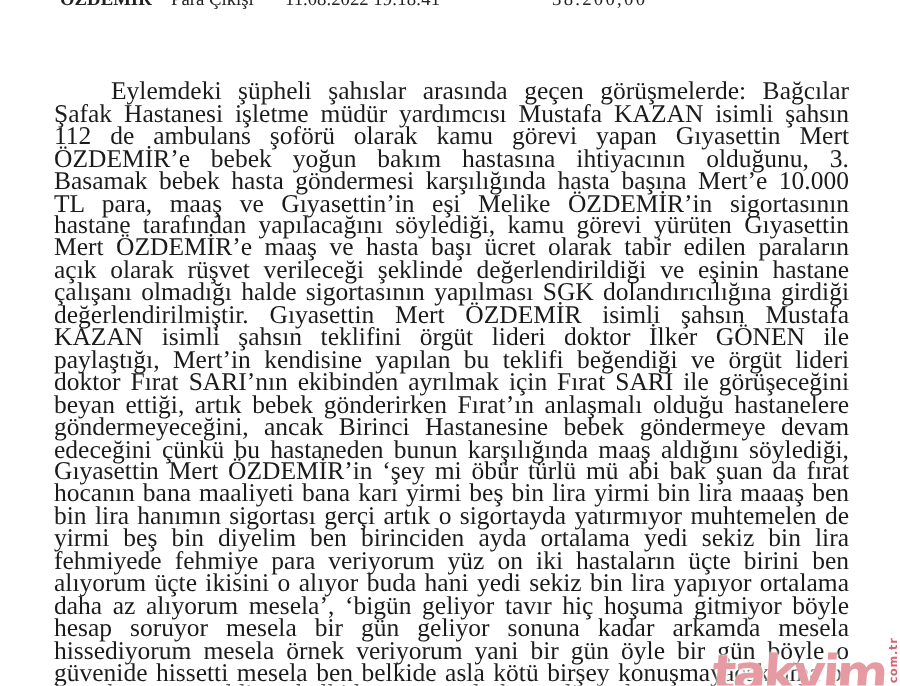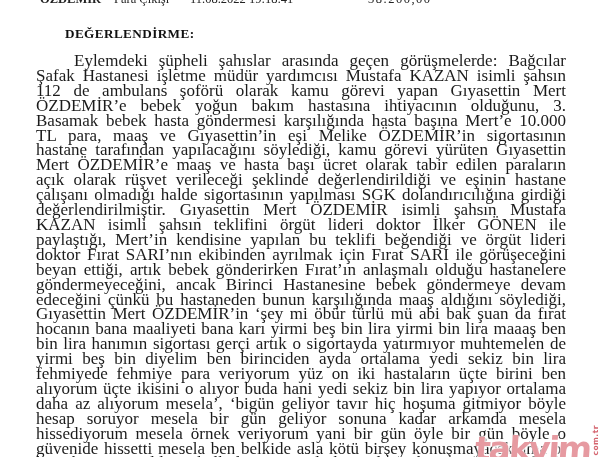--- a/index.html
+++ b/index.html
@@ -82,21 +82,20 @@
 
 <div class="page">
 
   <div class="ledger-row">
     <span class="lr-name">ÖZDEMİR</span>
     <span class="lr-type">Para Çıkışı</span>
     <span class="lr-datetime">11.08.2022 19:18:41</span>
     <span class="lr-amount">38.200,00</span>
   </div>
 
-  <h2 class="heading">DEĞERLENDİRME:</h2>
 
   <p class="body-paragraph">Eylemdeki şüpheli şahıslar arasında geçen görüşmelerde: Bağcılar Şafak Hastanesi işletme müdür yardımcısı Mustafa KAZAN isimli şahsın 112 de ambulans şoförü olarak kamu görevi yapan Gıyasettin Mert ÖZDEMİR’e bebek yoğun bakım hastasına ihtiyacının olduğunu, 3. Basamak bebek hasta göndermesi karşılığında hasta başına Mert’e 10.000 TL para, maaş ve Gıyasettin’in eşi Melike ÖZDEMİR’in sigortasının hastane tarafından yapılacağını söylediği, kamu görevi yürüten Gıyasettin Mert ÖZDEMİR’e maaş ve hasta başı ücret olarak tabir edilen paraların açık olarak rüşvet verileceği şeklinde değerlendirildiği ve eşinin hastane çalışanı olmadığı halde sigortasının yapılması SGK dolandırıcılığına girdiği değerlendirilmiştir. Gıyasettin Mert ÖZDEMİR isimli şahsın Mustafa KAZAN isimli şahsın teklifini örgüt lideri doktor İlker GÖNEN ile paylaştığı, Mert’in kendisine yapılan bu teklifi beğendiği ve örgüt lideri doktor Fırat SARI’nın ekibinden ayrılmak için Fırat SARI ile görüşeceğini beyan ettiği, artık bebek gönderirken Fırat’ın anlaşmalı olduğu hastanelere göndermeyeceğini, ancak Birinci Hastanesine bebek göndermeye devam edeceğini çünkü bu hastaneden bunun karşılığında maaş aldığını söylediği, Gıyasettin Mert ÖZDEMİR’in ‘şey mi öbür türlü mü abi bak şuan da fırat hocanın bana maaliyeti bana karı yirmi beş bin lira yirmi bin lira maaaş ben bin lira hanımın sigortası gerçi artık o sigortayda yatırmıyor muhtemelen de yirmi beş bin diyelim ben birinciden ayda ortalama yedi sekiz bin lira fehmiyede fehmiye para veriyorum yüz on iki hastaların üçte birini ben alıyorum üçte ikisini o alıyor buda hani yedi sekiz bin lira yapıyor ortalama daha az alıyorum mesela’, ‘bigün geliyor tavır hiç hoşuma gitmiyor böyle hesap soruyor mesela bir gün geliyor sonuna kadar arkamda mesela hissediyorum mesela örnek veriyorum yani bir gün öyle bir gün böyle o güvenide hissetti mesela ben belkide asla kötü birşey konuşmayacak ama bi kere başınıza geldi ya belkide yarın o da bana diyecek ya mert servislerde dolu gitmiyor biz senle başka türlü anlaşma yapalım diyecek belkide bu çok düşük bir ihtimal ama bu ihtimalin olması bile insanın canını sıkıyor yani sürekli sürekli bunla ben şey yapamam ki bugün maaaşımı düşürür mü üç gün sonra maaşımı düşürür mü beş gün sonra maaşı düşürür mü’ şeklindeki konuşmalarıyla bir diğer 112 personeli Fehmi ALPEREN ile birlikte kamu görevi yürütmesine rağmen 112 üzerinden gelen bir çok bebek hastayı kendilerinin görevlerini kötüye kullanarak anlaştıkları hastanelere gönderdikleri bunun karşılığında da maaş adı altında para aldıkları, konuşmaların devamında Fırat SARI’nın Bağcılar TRG Hastanesi genel müdürü Murat MANTUŞ ile görüştüklerini, yoğun</p>
 
   <div class="watermark">
     <span class="wm-text">takvim</span>
     <span class="wm-suffix">com.tr</span>
   </div>
 
 </div>
 

